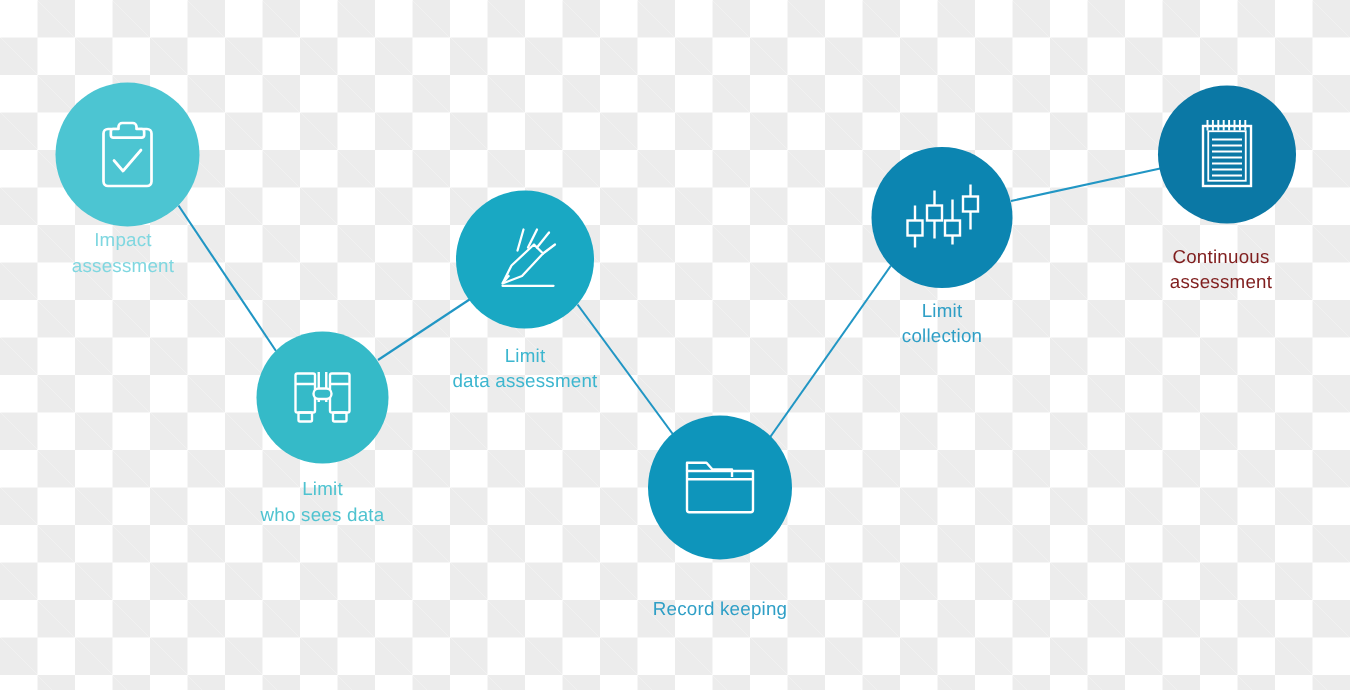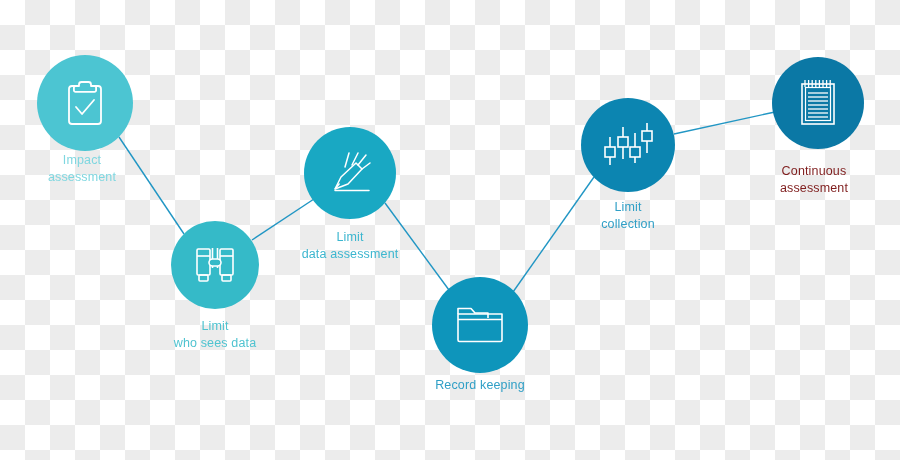--- a/index.html
+++ b/index.html
@@ -121,21 +121,21 @@
     <div>data assessment</div>
   </div>
 
   <div class="node" style="left:480px; top:325px; width:96px; height:96px; background:#0e95bb;">
     <svg class="node-icon" width="52" height="42" viewBox="0 0 52 42">
       <path d="M4 10 V4.5 h13 l4 4.5 h13 v5" fill="none" stroke="#ffffff" stroke-width="1.6" stroke-linejoin="round"></path>
       <path d="M4 10 h44 v26 a1.5 1.5 0 0 1 -1.5 1.5 h-41 a1.5 1.5 0 0 1 -1.5 -1.5 z" fill="none" stroke="#ffffff" stroke-width="1.6" stroke-linejoin="round"></path>
       <line x1="4" y1="15.5" x2="48" y2="15.5" stroke="#ffffff" stroke-width="1.6"></line>
     </svg>
   </div>
-  <div class="node-label" style="left:480px; top:377px; color:#2f9fc6;">
+  <div class="node-label" style="left:480px; top:398px; color:#2f9fc6;">
     <div>Record keeping</div>
   </div>
 
   <div class="node" style="left:628px; top:145px; width:94px; height:94px; background:#0c85b1;">
     <svg class="node-icon" width="52" height="52" viewBox="0 0 52 52">
       <line x1="8" y1="18" x2="8" y2="46" stroke="#ffffff" stroke-width="1.6"></line>
       <rect x="3" y="28" width="10" height="10" fill="#0c85b1" stroke="#ffffff" stroke-width="1.6"></rect>
       <line x1="21" y1="8" x2="21" y2="40" stroke="#ffffff" stroke-width="1.6"></line>
       <rect x="16" y="18" width="10" height="10" fill="#0c85b1" stroke="#ffffff" stroke-width="1.6"></rect>
       <line x1="33" y1="14" x2="33" y2="44" stroke="#ffffff" stroke-width="1.6"></line>

